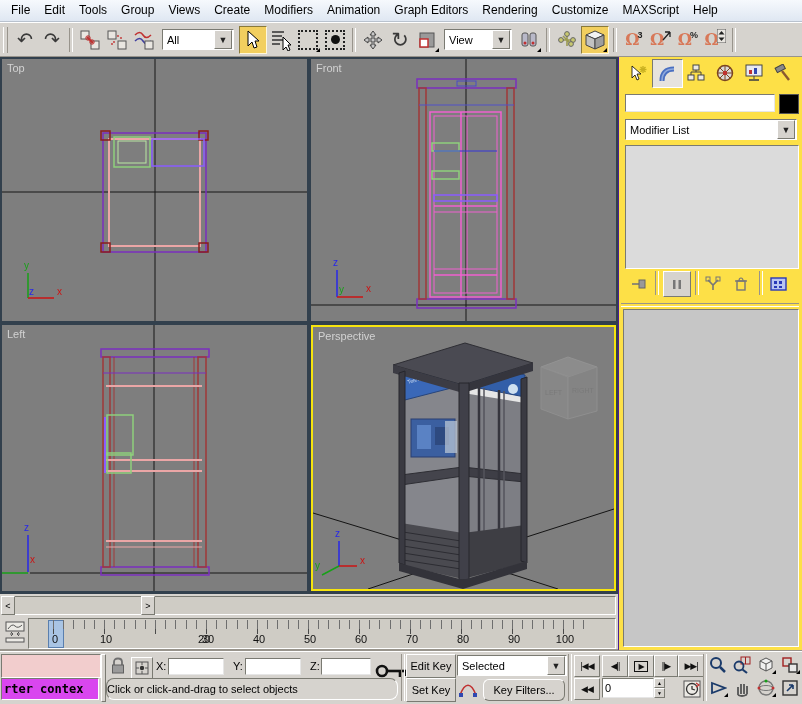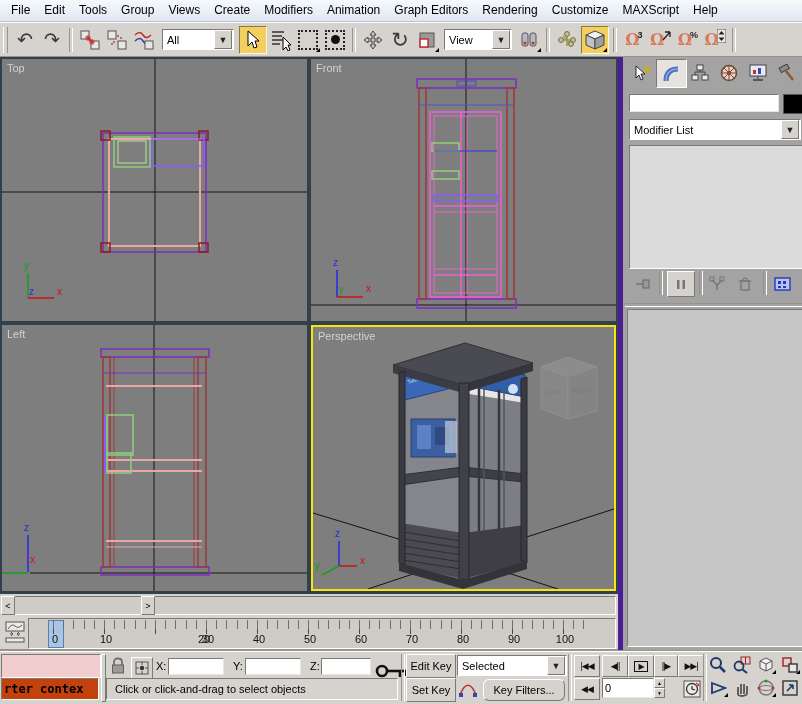--- a/index.html
+++ b/index.html
@@ -22,21 +22,21 @@
   .carrow{width:16px;height:17px;margin:1px;background:#d6d3ce;border:1px solid;border-color:#fff #7a7a72 #7a7a72 #fff;display:flex;align-items:center;justify-content:center;font-size:9px;color:#222;}
   .magnet{color:#d87858;font-weight:bold;font-size:16px;font-family:"DejaVu Serif",serif;}
   .msub{font-size:9px;font-weight:bold;color:#222;margin-left:-2px;margin-top:-10px;}
   .fly::after{content:"";position:absolute;right:1px;bottom:1px;width:0;height:0;border-left:4px solid transparent;border-bottom:4px solid #000;}
   
   #vpregion{left:0;top:57px;width:618px;height:537px;background:#32404d;}
   .viewport{position:absolute;background:#7e7e7e;overflow:hidden;}
   .vplabel{position:absolute;left:5px;top:3px;color:#d2d2d2;font-size:11px;z-index:5;}
   .vpsvg{position:absolute;left:0;top:0;}
   
-  #cmdpanel{left:618px;top:57px;width:184px;height:593px;background:#a3a3a3;border-left:5px solid #4c1d95;box-sizing:border-box;}
+  #cmdpanel{left:618px;top:57px;width:184px;height:593px;background:#fde047;border-left:1px solid #4c1d95;box-sizing:border-box;}
   .ptab{position:absolute;top:2px;width:29px;height:27px;display:flex;align-items:center;justify-content:center;}
   .ptab.sel{background:#e6e3de;border:1px solid;border-color:#7a7a72 #fff #fff #7a7a72;}
   .stackbtn{position:absolute;display:flex;align-items:center;justify-content:center;}
   
   #timerow{left:0;top:594px;width:618px;height:22px;background:#d6d3ce;}
   #trackrow{left:0;top:616px;width:618px;height:34px;background:#d6d3ce;border-bottom:1px solid #98948c;box-sizing:border-box;}
   .ruler{position:absolute;left:28px;top:2px;width:586px;height:29px;background:#cfccc5;border:1px solid;border-color:#7a7a72 #fff #fff #7a7a72;}
   .ticks-minor{position:absolute;left:24px;top:1px;width:540px;height:9px;background:repeating-linear-gradient(to right,#6e6e6e 0 1px,transparent 1px 10.2px);}
   .ticks-major{position:absolute;left:24px;top:1px;width:540px;height:14px;background:repeating-linear-gradient(to right,#4a4a4a 0 1px,transparent 1px 51px);}
   .tick-num{position:absolute;top:14px;transform:translateX(-50%);font-size:11px;color:#111;}
@@ -481,21 +481,21 @@
       <span class="tick-num" style="left:332px;">60</span>
       <span class="tick-num" style="left:383px;">70</span>
       <span class="tick-num" style="left:434px;">80</span>
       <span class="tick-num" style="left:485px;">90</span>
       <span class="tick-num" style="left:536px;">100</span>
     </div>
   </div>
 
   <div id="statusbar" class="abs">
     <div class="abs sunken" style="left:1px;top:3px;width:98px;height:22px;background:#f2cdcd;"></div>
-    <div class="abs sunken" style="left:1px;top:27px;width:98px;height:22px;background:#c2410c;font-family:'DejaVu Sans Mono',monospace;font-weight:bold;font-size:12px;line-height:21px;padding-left:2px;overflow:hidden;white-space:nowrap;box-sizing:border-box;"><span>rter contex</span></div>
+    <div class="abs sunken" style="left:1px;top:27px;width:98px;height:22px;background:#d946ef;font-family:'DejaVu Sans Mono',monospace;font-weight:bold;font-size:12px;line-height:21px;padding-left:2px;overflow:hidden;white-space:nowrap;box-sizing:border-box;"><span>rter contex</span></div>
     <div class="abs raised" style="left:101px;top:3px;width:3px;height:46px;"></div>
 
     <div class="abs" style="left:110px;top:6px;">
       <svg width="16" height="18">
           <path d="M4 8 V5 Q4 1.5 8 1.5 Q12 1.5 12 5 V8" fill="none" stroke="#707070" stroke-width="1.8"></path>
           <rect x="2.5" y="8" width="11" height="8" fill="#9a9a9a" stroke="#606060"></rect>
         </svg>
     </div>
     <div class="abs raised" style="left:131px;top:6px;width:20px;height:20px;display:flex;align-items:center;justify-content:center;">
       <svg width="14" height="14">
@@ -514,21 +514,21 @@
     <span class="coordlabel" style="left:310px;top:9px;">Z:</span>
     <input class="tfield" style="left: 321px; top: 7px; width: 50px; height: 17px;" value="">
     <div class="abs" style="left:374px;top:8px;">
       <svg width="36" height="26">
           <circle cx="8" cy="12" r="5" fill="none" stroke="#111" stroke-width="2.6"></circle>
           <line x1="13" y1="12" x2="33" y2="12" stroke="#111" stroke-width="2.6"></line>
           <line x1="26" y1="12" x2="26" y2="18" stroke="#111" stroke-width="2.6"></line>
           <line x1="32" y1="12" x2="32" y2="17" stroke="#111" stroke-width="2.6"></line>
         </svg>
     </div>
-    <div class="abs sunken" style="left:106px;top:27px;width:292px;height:22px;line-height:21px;padding-left:8px;box-sizing:border-box;"><span>Click or click-and-drag to select objects</span></div>
+    <div class="abs sunken" style="left:106px;top:27px;width:292px;height:22px;line-height:21px;padding-left:0;box-sizing:border-box;border-radius:8px;"><span>Click or click-and-drag to select objects</span></div>
 
     <div class="ssep" style="left:401px;"></div>
 
     <div class="sbtn" style="left:406px;top:3px;width:48px;height:22px;">
         <span>Edit Key</span>
       </div>
     <div class="sbtn" style="left:406px;top:27px;width:48px;height:22px;">
         <span>Set Key</span>
       </div>
 

